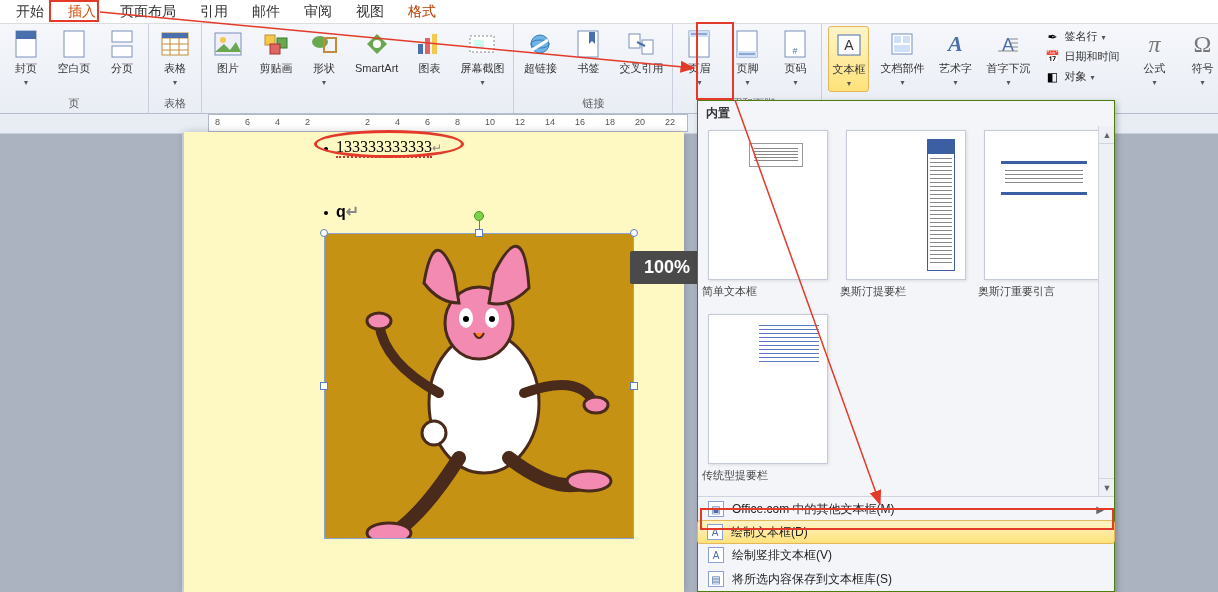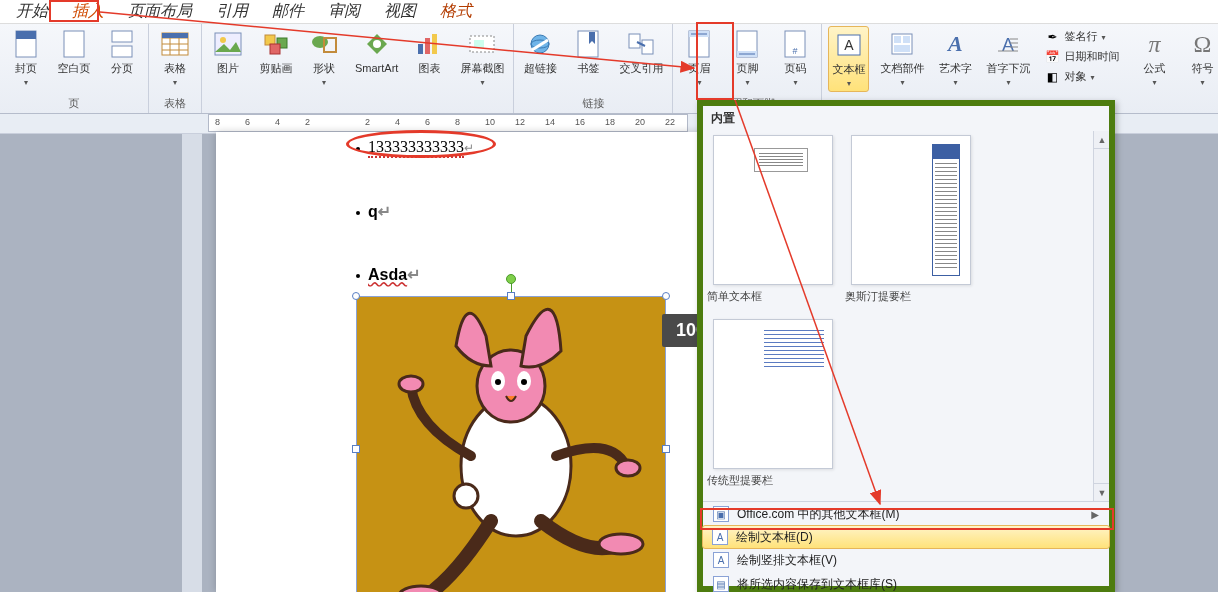--- a/index.html
+++ b/index.html
@@ -1,20 +1,20 @@
 <!DOCTYPE html>
 <html><head>
 <meta charset="utf-8">
 <style>
   * { box-sizing: border-box; margin: 0; padding: 0; font-family: "Microsoft YaHei", "SimSun", sans-serif; }
   body { width: 1218px; height: 592px; background: #fff; overflow: hidden; font-size: 12px; position: relative; }
 
   
   .tabbar { height: 24px; display: flex; align-items: center; background: #fff; border-bottom: 1px solid #ddd; padding-left: 4px; }
-  .tab { padding: 3px 12px; font-size: 16px; color: #333; cursor: pointer; height: 100%; display: flex; align-items: center; font-style: italic; }
+  .tab { padding: 3px 12px; font-size: 14px; color: #333; cursor: pointer; height: 100%; display: flex; align-items: center; }
   .tab.active { color: #d04a00; text-align: center; }
   .tab.format { color: #b33c00; }
 
   
   .ribbon { height: 90px; background: linear-gradient(#f5f7fb, #e9edf4); display: flex; border-bottom: 1px solid #b5bccb; position: relative; }
   .group { border-right: 1px solid #c9cfdc; display: flex; flex-direction: column; padding: 2px 6px 0; }
   .group-items { display: flex; align-items: flex-start; gap: 8px; flex: 1; }
   .group-label { text-align: center; font-size: 11px; color: #5a5a5a; padding-bottom: 2px; }
   .btn { display: flex; flex-direction: column; align-items: center; cursor: pointer; padding: 2px 3px; min-width: 40px; }
   .btn .iconbox { width: 32px; height: 32px; display: flex; align-items: center; justify-content: center; margin-bottom: 2px; }
@@ -31,21 +31,21 @@
   .art-A { font-family: "Times New Roman", serif; font-size: 22px; font-weight: bold; color: #4a6fad; font-style: italic; }
 
   
   .ruler-area { height: 20px; background: #e8edf4; position: relative; border-bottom: 1px solid #c9cfdc; padding-left: 208px; }
   .ruler { height: 18px; background: #fff; border: 1px solid #b2b9c8; position: relative; font-size: 9px; color: #555; width: 480px; }
   .ruler .tick { position: absolute; top: 2px; }
 
   
   .docarea { position: absolute; left: 0; top: 134px; right: 0; bottom: 0; background: #abb3c1; display: flex; justify-content: center; }
   .gutter { position: absolute; left: 182px; top: 0; bottom: 0; width: 20px; background: #d7dde7; }
-  .page { position: absolute; left: 216px; top: -2px; width: 500px; bottom: 0; background: #ffffff; box-shadow: 0 0 8px rgba(0,0,0,0.2); padding: 6px 140px 16px 140px; }
+  .page { position: absolute; left: 184px; top: -2px; width: 500px; bottom: 0; background: #fef9c3; box-shadow: 0 0 8px rgba(0,0,0,0.2); padding: 6px 140px 16px 140px; }
 
   .line-133 { position: relative; }
   .circ { position: absolute; left: -10px; top: -8px; width: 150px; height: 28px; border: 3px solid #e43a2a; border-radius: 50%; }
   .dotted-underline { border-bottom: 2px dotted #c33; font-family: "Times New Roman", serif; font-size: 16px; display: inline-block; }
 
   .line-q { margin-top: 44px; font-family: "Times New Roman", serif; font-size: 16px; font-weight: bold; }
   .bullet { display:inline-block; width:4px; height:4px; background:#000; vertical-align: middle; margin-right: 8px; border-radius:50%;}
   .line-asda { margin-top: 44px; font-family: "Times New Roman", serif; font-size: 16px; font-weight: bold; }
   .wave-under { text-decoration: underline wavy #c33; }
 
@@ -56,21 +56,21 @@
   .handle.tm{top:-4px;left:calc(50% - 4px);border-radius:0}
   .handle.lm{left:-4px;top:calc(50% - 4px);border-radius:0}.handle.rm{right:-4px;top:calc(50% - 4px);border-radius:0}
   .rot { position:absolute; top:-22px; left:calc(50% - 5px); width:10px; height:10px; background:#7fcf4a; border:1px solid #4a9a2a; border-radius:50%;}
   .rot-line { position:absolute; top:-14px; left:50%; width:1px; height:12px; background:#4a9a2a; }
 
   .rabbit-bg { position:absolute; inset:0; background:#c69214; overflow:hidden; }
 
   .zoom-badge { position: absolute; top: 18px; right: -70px; background: #4a4a4a; color: #fff; font-size: 18px; font-weight: bold; padding: 6px 14px; border-radius: 2px; }
 
   
-  .dropdown { position: absolute; left: 697px; top: 100px; width: 418px; bottom: 0; background: #f3f5f9; border: 6px solid #4d7c0f; box-shadow: 2px 2px 6px rgba(0,0,0,0.25); z-index: 50; }
+  .dropdown { position: absolute; left: 697px; top: 100px; width: 418px; bottom: 0; background: #f3f5f9; border: 1px solid #4d7c0f; box-shadow: 2px 2px 6px rgba(0,0,0,0.25); z-index: 50; }
   .dd-header { font-size: 12px; font-weight: bold; padding: 4px 8px; color: #333; }
   .dd-gallery { display: flex; flex-wrap: wrap; padding: 4px 4px; gap: 6px 6px; height: 370px; overflow: hidden; position: relative;}
   .thumb-wrap { width: 132px; }
   .thumb { width: 120px; height: 150px; background: #fff; border: 1px solid #c4cad6; margin: 0 auto 4px; box-shadow: 1px 1px 3px rgba(0,0,0,0.1); position: relative; }
   .thumb-label { font-size: 11px; color: #444; }
 
   .dd-menu { border-top: 1px solid #cfd4df; }
   .dd-item { display: flex; align-items: center; gap: 8px; padding: 4px 10px; font-size: 12px; color: #222; cursor: pointer; height: 24px; }
   .dd-item .mi-icon { width: 16px; height: 16px; border: 1px solid #8aa2d6; background: #fff; display:flex; align-items:center; justify-content:center; font-size:10px; color:#4a6fad;}
   .dd-item.hover { background: linear-gradient(#fff4c8, #ffe27a); border: 1px solid #e6b65a; border-radius: 3px; margin: -1px; padding: 4px 9px; }
@@ -413,23 +413,20 @@
 
 <div class="docarea">
   <div class="gutter"></div>
   <div class="page">
     <div class="line-133">
       <div class="circ"></div>
       <span class="bullet"></span><span class="dotted-underline">133333333333</span><span style="color:#888">↵</span>
     </div>
     <div class="line-q">
       <span class="bullet"></span><span>q</span><span style="color:#888">↵</span>
-    </div>
-    <div class="line-asda">
-      <span class="bullet"></span><span class="wave-under">Asda</span><span style="color:#888">↵</span>
     </div>
     <div class="img-box">
       <div class="rabbit-bg">
         <svg viewBox="0 0 310 306" width="310" height="306">
 
           <ellipse cx="160" cy="170" rx="55" ry="70" fill="#fff" stroke="#4a2a1a" stroke-width="3"></ellipse>
           <ellipse cx="155" cy="90" rx="34" ry="36" fill="#f28ab2" stroke="#4a2a1a" stroke-width="3"></ellipse>
           <path d="M130 40 Q110 -10 100 50 Q115 70 135 70 Z" fill="#f28ab2" stroke="#4a2a1a" stroke-width="3"></path>
           <path d="M170 40 Q200 -20 205 55 Q185 75 165 70 Z" fill="#f28ab2" stroke="#4a2a1a" stroke-width="3"></path>
           <ellipse cx="142" cy="85" rx="7" ry="10" fill="#fff"></ellipse>
@@ -477,20 +474,28 @@
       <div class="thumb">
           <div class="t-austin-col">
             <div class="hdr"></div>
             <div class="tx"></div>
           </div>
         </div>
       <div class="thumb-label">奥斯汀提要栏</div>
     </div>
     <div class="thumb-wrap">
       <div class="thumb">
+          <div class="t-quote">
+            <div class="tx"></div>
+          </div>
+        </div>
+      <div class="thumb-label">奥斯汀重要引言</div>
+    </div>
+    <div class="thumb-wrap">
+      <div class="thumb">
           <div class="t-trad"></div>
         </div>
       <div class="thumb-label">传统型提要栏</div>
     </div>
     <div class="dd-scroll">
       <div class="up">▲</div>
       <div class="dn">▼</div>
     </div>
   </div>
   <div class="dd-menu">

